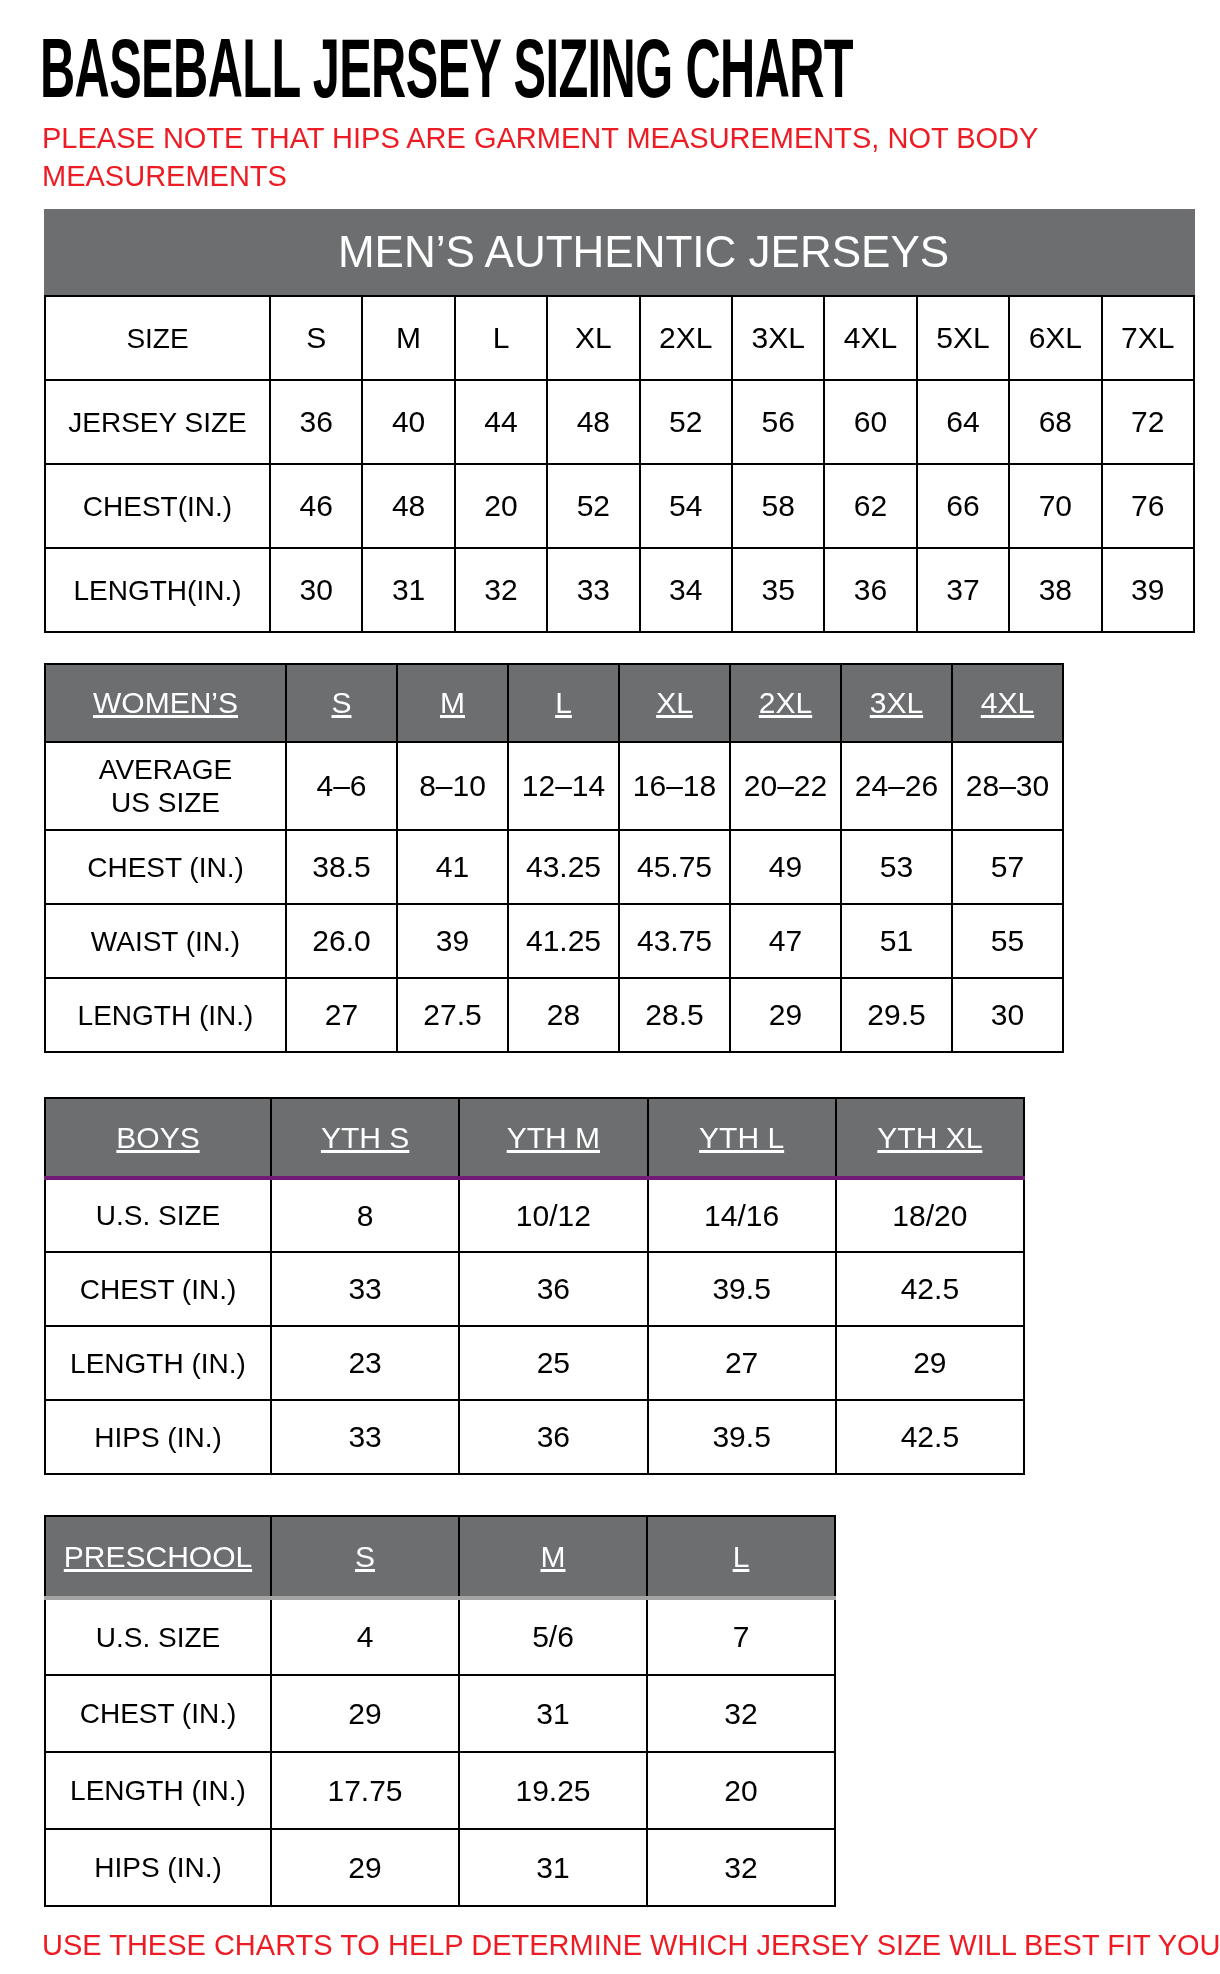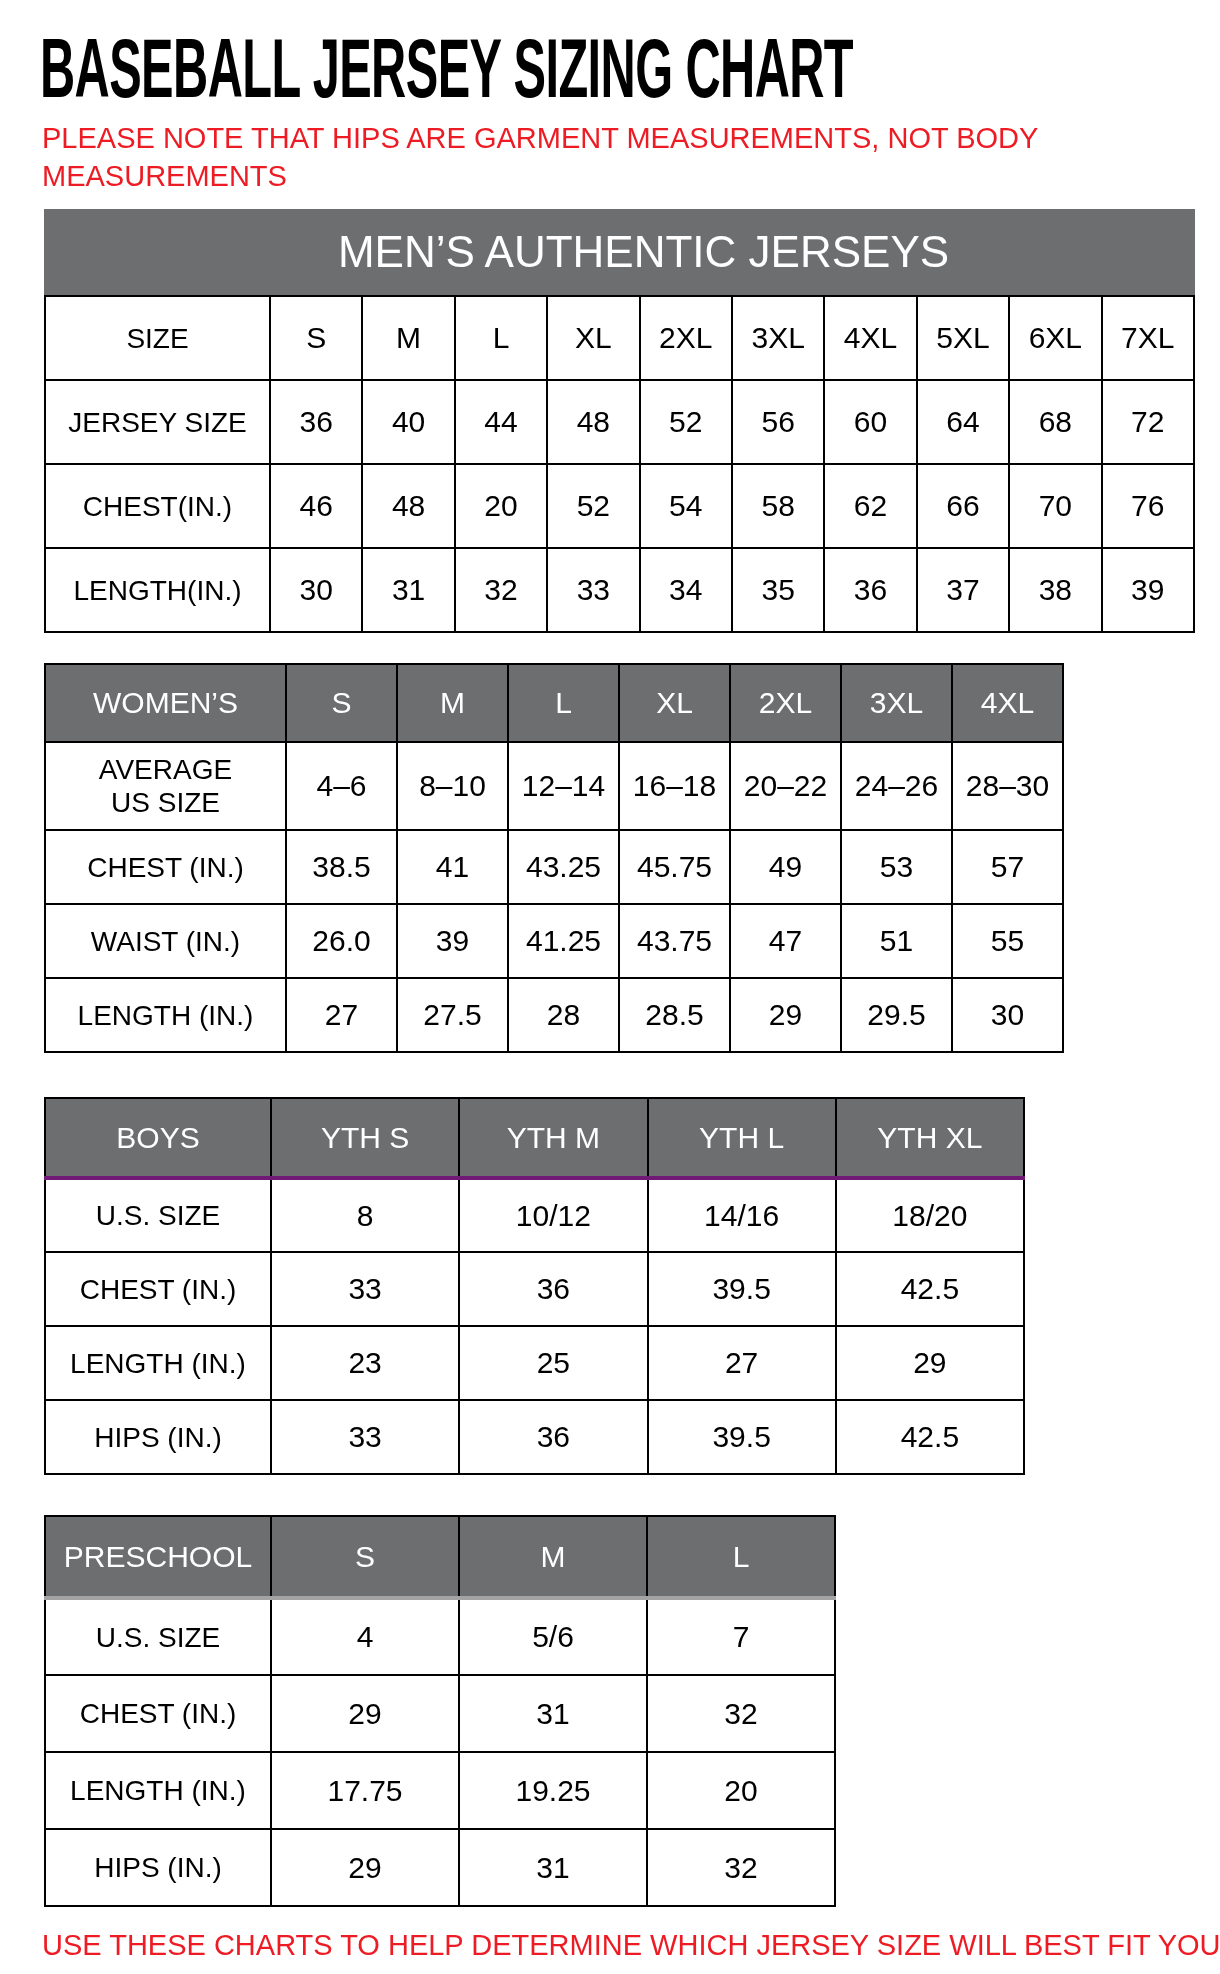--- a/index.html
+++ b/index.html
@@ -44,21 +44,21 @@
 
   table { border-collapse: collapse; table-layout: fixed; }
   th, td {
     border: 2px solid #000;
     text-align: center;
     vertical-align: middle;
     padding: 0;
     font-weight: normal;
     overflow: hidden;
   }
-  th.hdr { background: #6d6e70; color: #ffffff; font-size: 30px; }
+  th.hdr { background: #6d6e70; color: #ffffff; font-size: 30px; text-decoration: underline; }
   td.label { font-size: 28px; line-height: 1.2; white-space: pre-line; }
   td.val  { font-size: 30px; }
 
   
   .mens { margin-top: 14px; }
   .mens .banner { width: 1151px; height: 86px; line-height: 86px; padding-left: 48px; }
   .mens table { width: 1151px; padding-left: 36px; }
   .mens .label { width: 225px; }
   .mens tr { height: 84px; }
 

